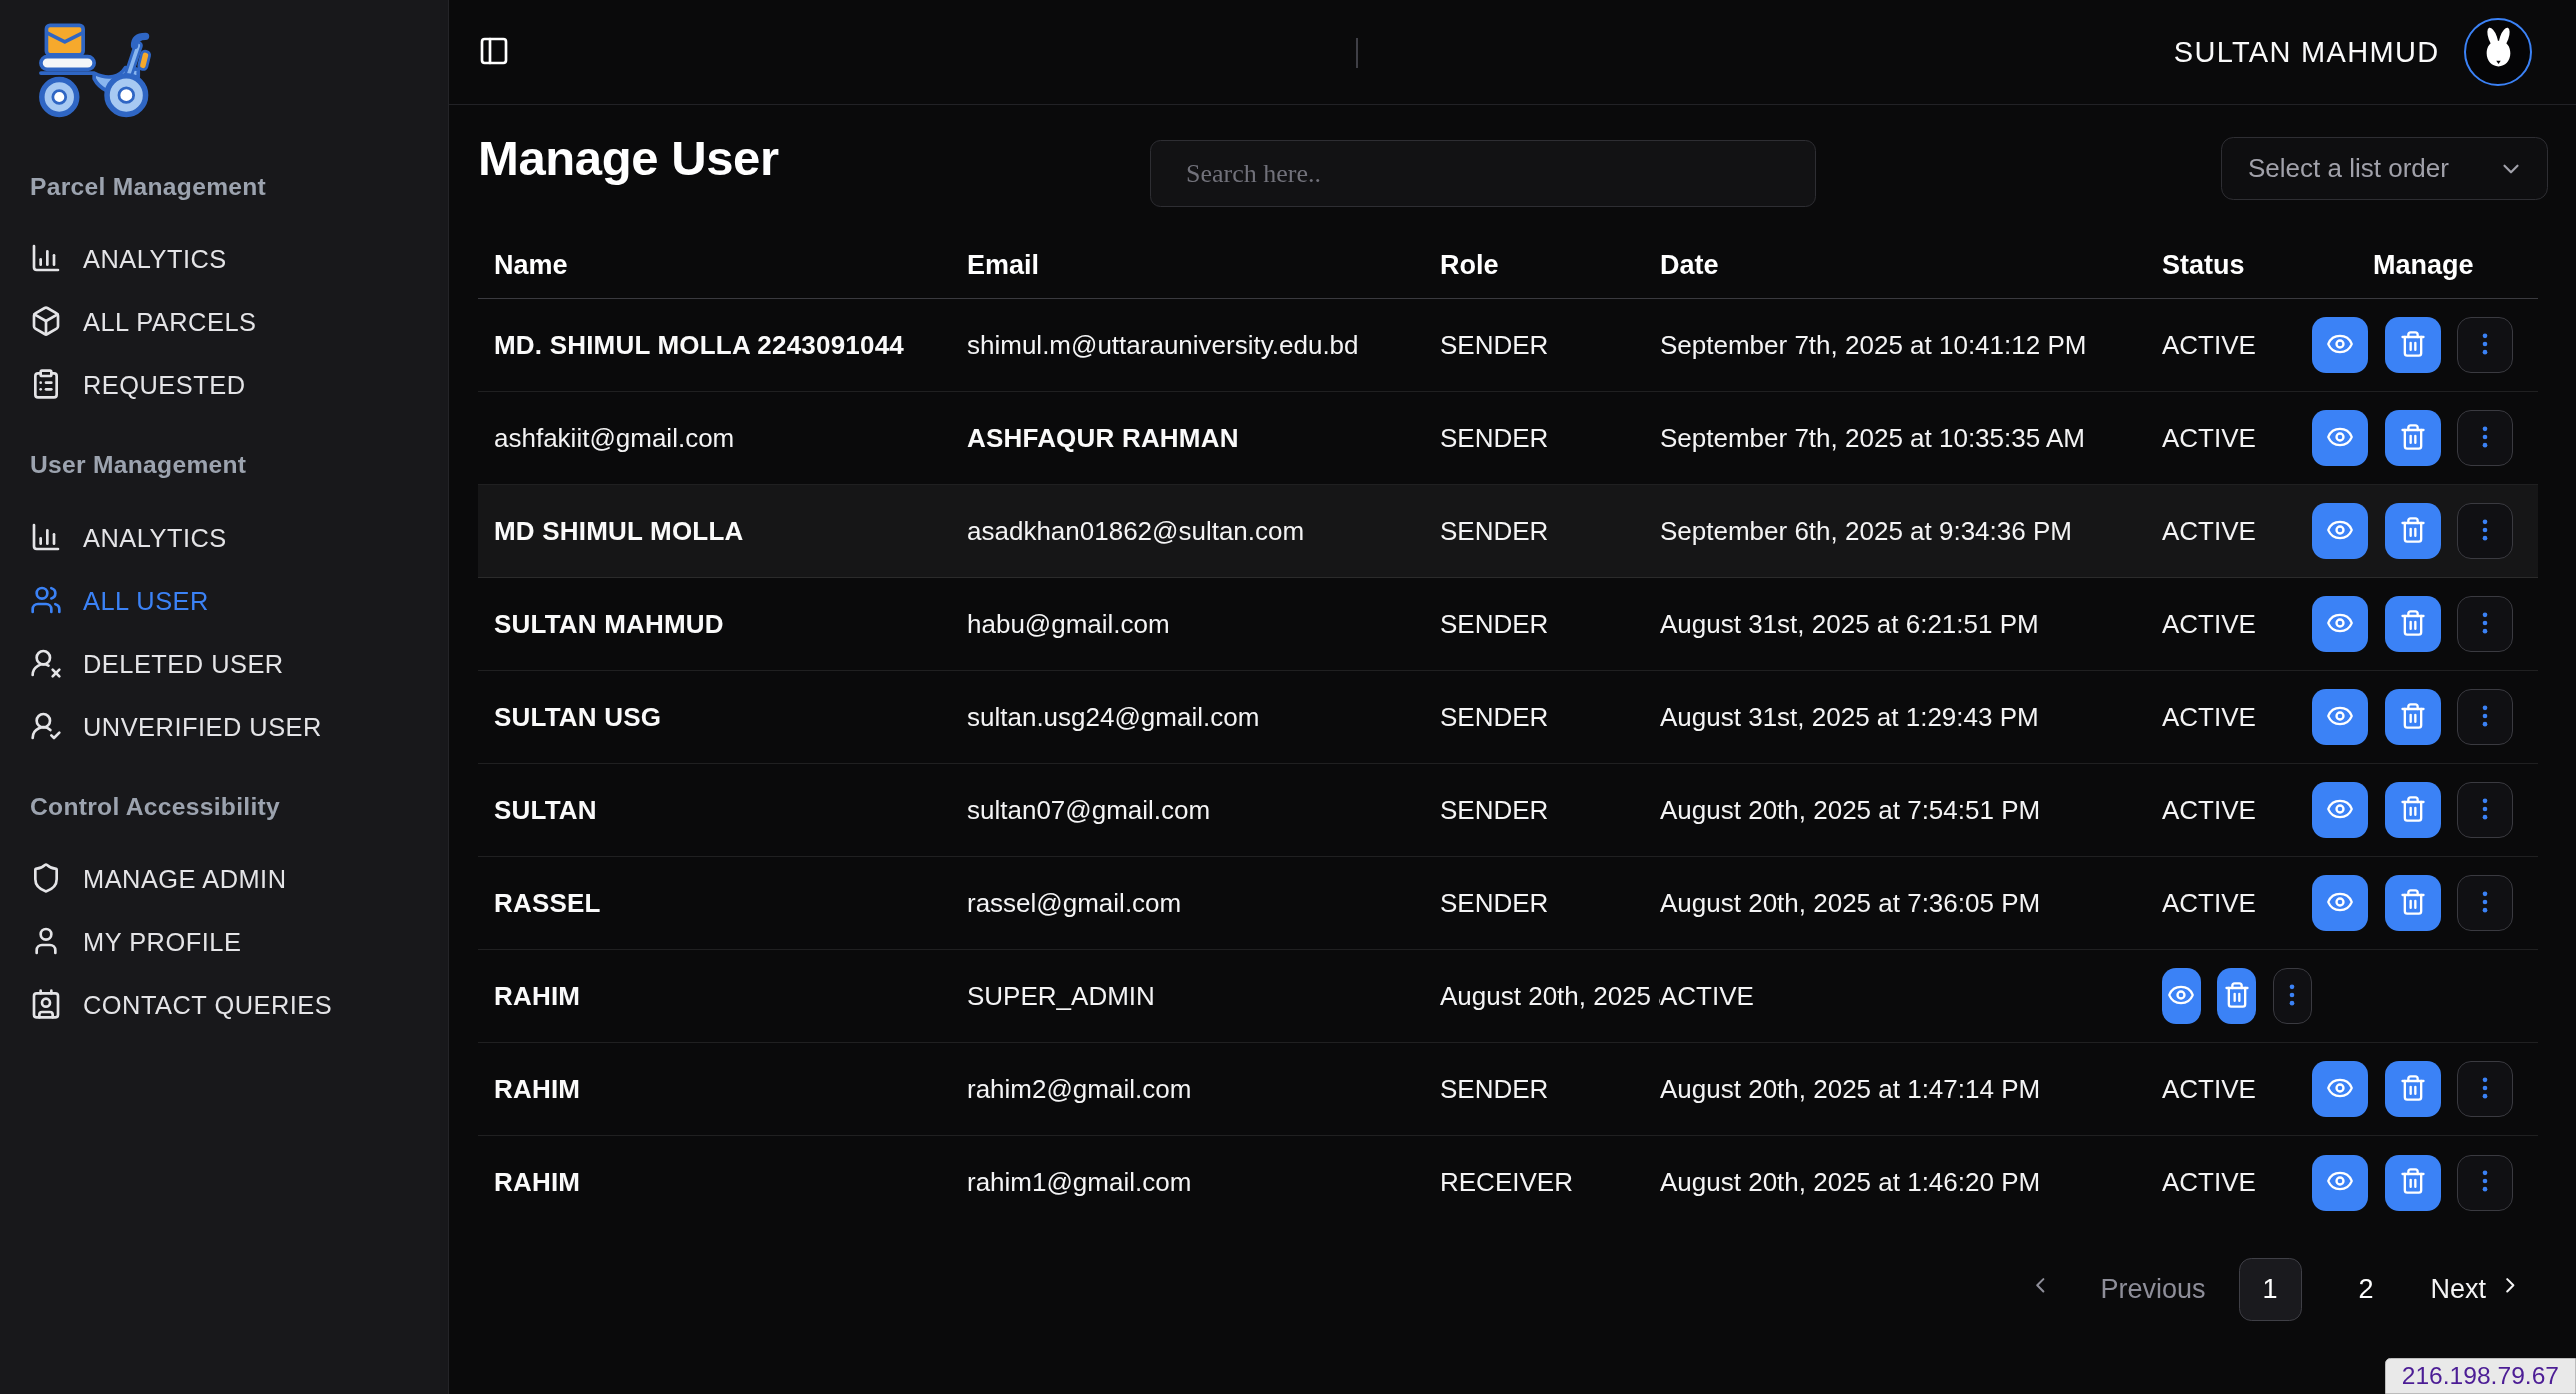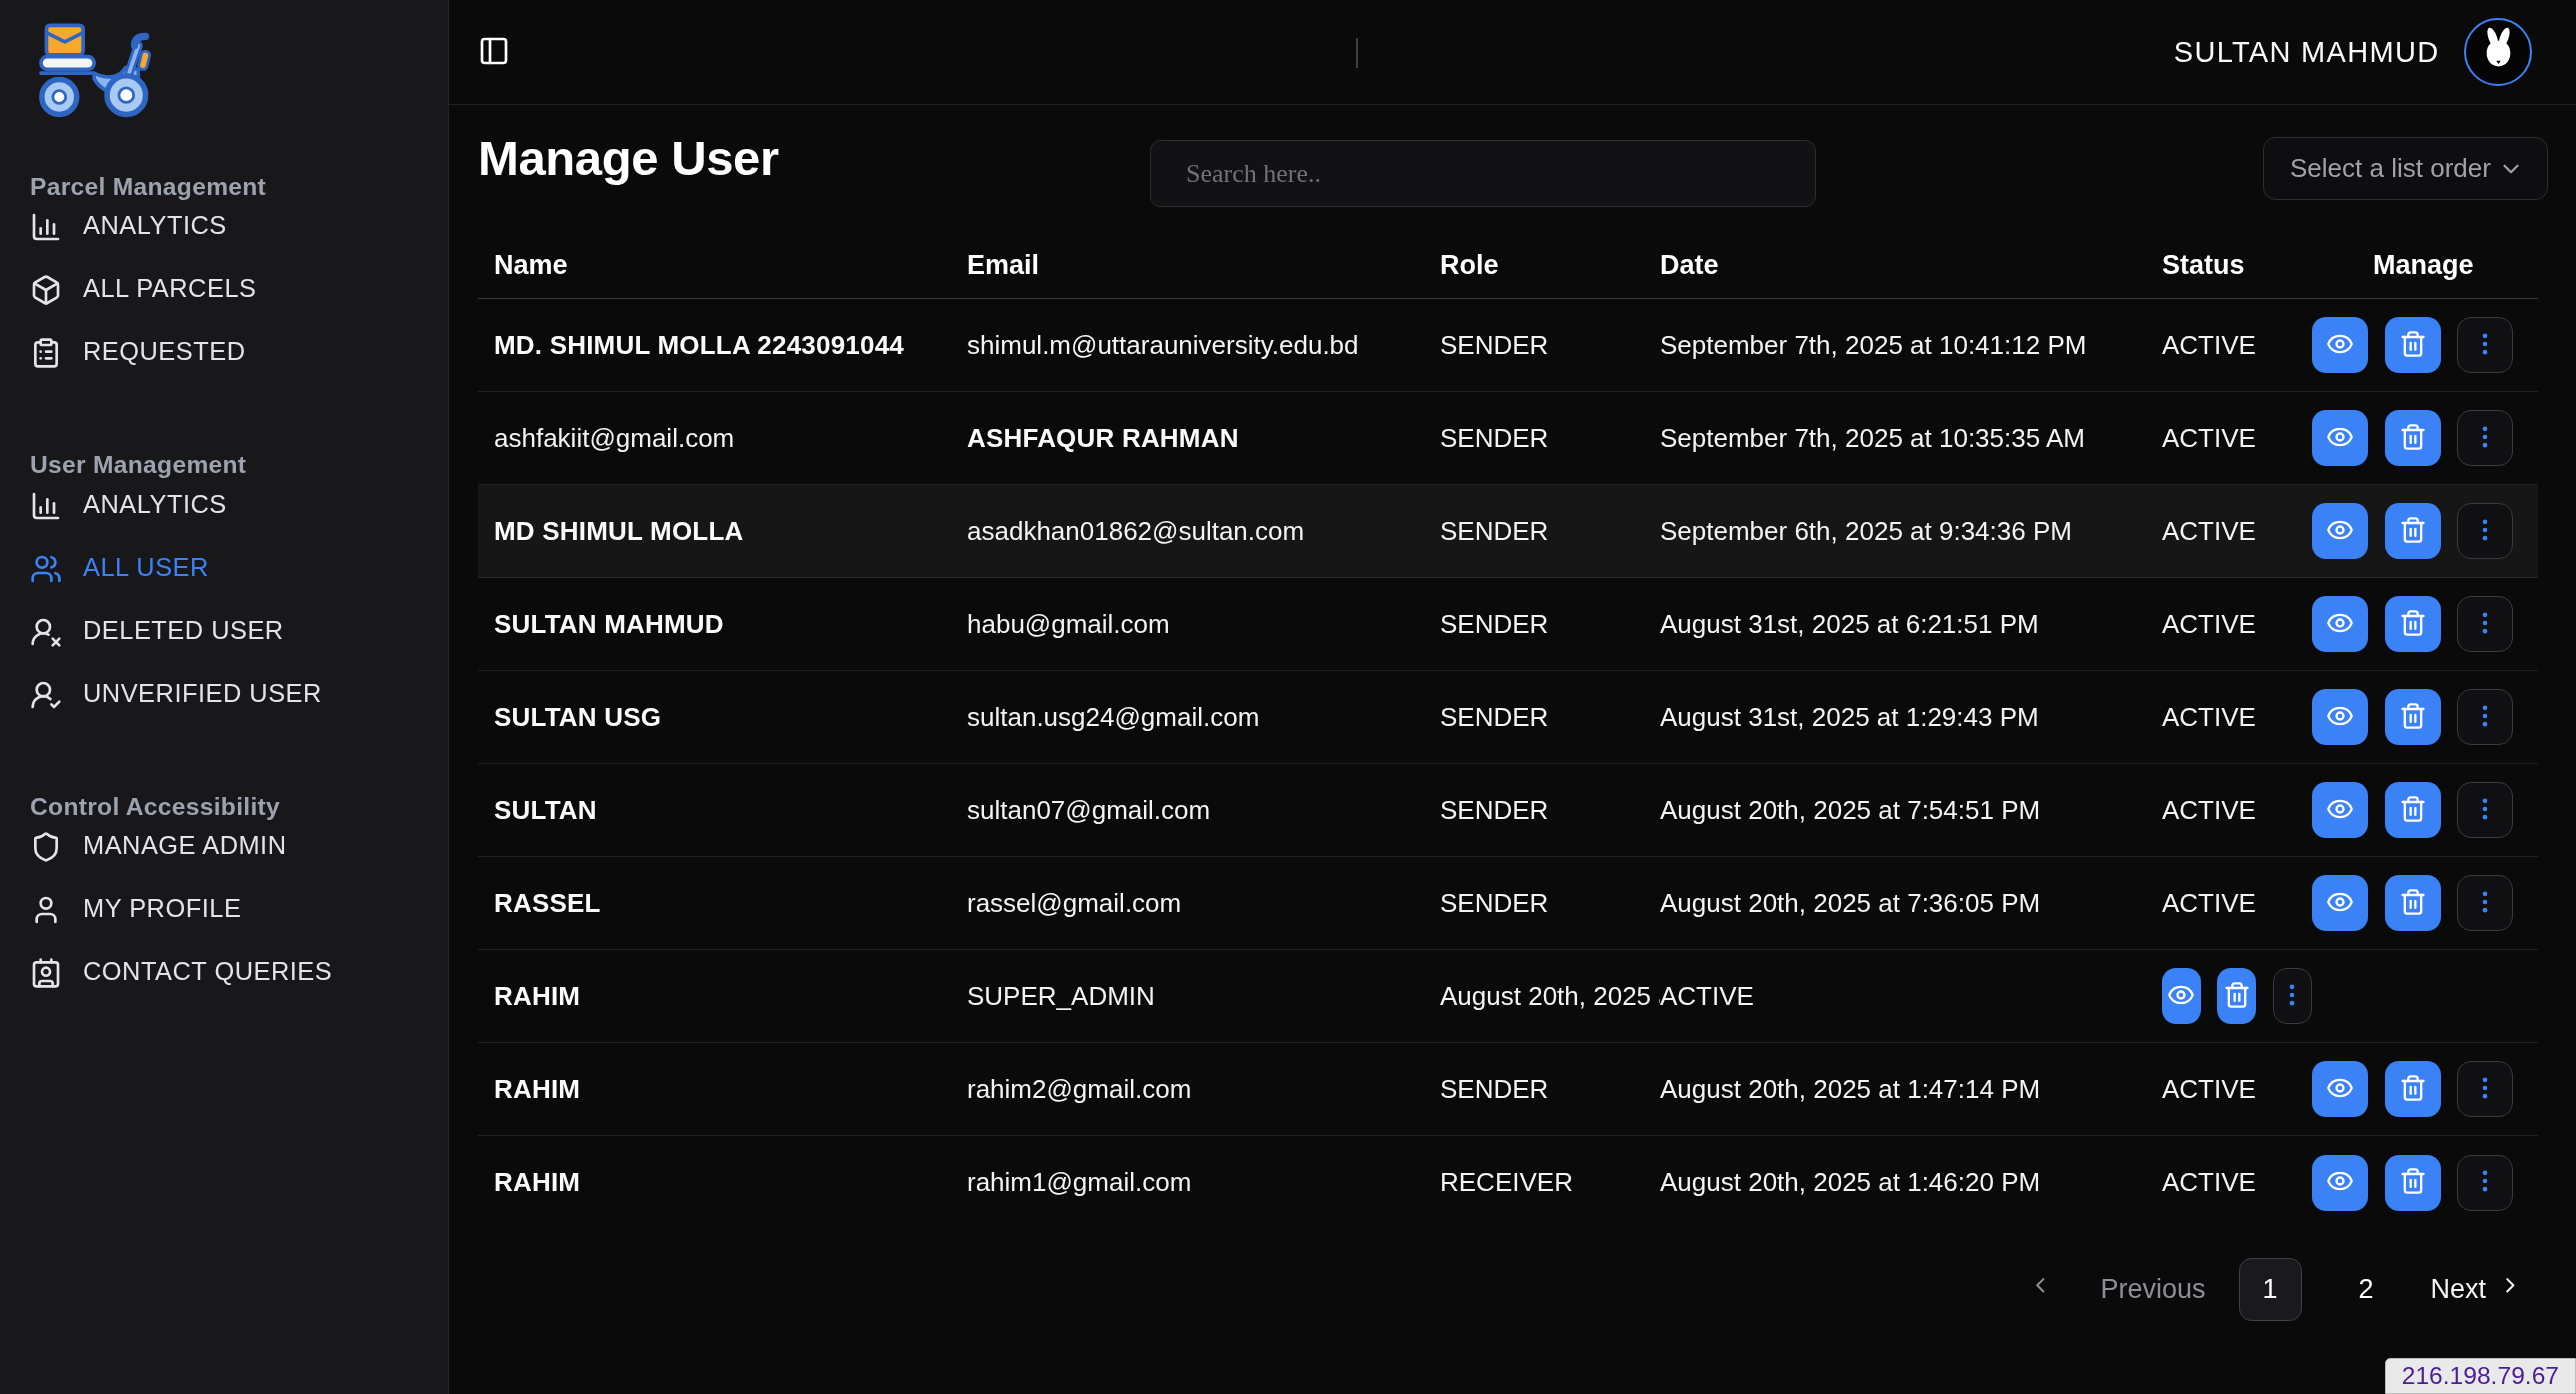--- a/index.html
+++ b/index.html
@@ -14,40 +14,40 @@
   html,body{background:#000;}
   body{font-family:"Liberation Sans","DejaVu Sans",sans-serif;}
   .app{position:relative;width:2576px;height:1394px;background:var(--main-bg);display:flex;overflow:hidden;color:var(--text);}
 
   
   .sidebar{width:449px;height:100%;background:var(--sidebar-bg);border-right:0.9px solid #242428;padding:17.5px 17.5px 0 30px;flex-shrink:0;}
   .logo{width:132px;height:101px;display:block;}
   .nav-section{margin-top:51px;}
   .nav-section:first-of-type{margin-top:54px;}
   .nav-section-label{font-size:24.6px;font-weight:700;color:var(--muted);letter-spacing:0.3px;margin-bottom:10.5px;}
-  .nav-item{display:flex;align-items:flex-start;gap:21px;height:63px;color:#e4e4e7;font-size:25.4px;letter-spacing:0.5px;cursor:pointer;font-weight:500;}
+  .nav-item{display:flex;align-items:flex-end;gap:21px;height:63px;color:#e4e4e7;font-size:25.4px;letter-spacing:0.5px;cursor:pointer;font-weight:500;}
   .nav-item .ic{width:32px;height:32px;display:inline-flex;}
   .nav-item .ic svg{width:32px;height:32px;}
   .nav-item.active{color:var(--accent);}
 
   
   .main{position:relative;flex:1;height:100%;}
   .topbar{height:105px;border-bottom:0.9px solid #222226;display:flex;align-items:center;padding:0 44px 0 29px;position:relative;}
   .panel-toggle{width:35px;height:35px;color:#fff;display:inline-flex;cursor:pointer;background:none;border:none;}
   .panel-toggle svg{width:32px;height:32px;}
   .topbar-divider{position:absolute;left:907px;top:38px;width:1.8px;height:30px;background:#3f3f46;}
   .topbar-right{margin-left:auto;display:flex;align-items:center;gap:24.6px;}
   .topbar-user{font-size:29px;letter-spacing:1.3px;color:#fafafa;font-weight:500;}
   .avatar{width:68px;height:68px;border-radius:50%;border:2.6px solid var(--accent);background:#050506;display:flex;align-items:center;justify-content:center;cursor:pointer;}
   .avatar svg{width:49px;height:49px;}
 
   .page-title{position:absolute;left:29px;top:130px;font-size:49px;font-weight:800;color:#fff;letter-spacing:-0.4px;}
   .search-box{position:absolute;left:701px;top:140px;width:666px;height:67px;background:#121214;border:0.9px solid #2e2e33;border-radius:10.5px;color:#fff;font-size:26px;padding:0 35px;outline:none;font-family:Liberation Serif, serif;}
   .search-box::placeholder{color:#71717a;}
-  .order-select{position:absolute;right:28px;top:137px;width:285px;height:63px;border:0.9px solid #2e2e33;border-radius:12.3px;background:#0e0e10;display:flex;align-items:center;justify-content:space-between;padding:0 23px 0 26px;cursor:pointer;}
+  .order-select{position:absolute;right:28px;top:137px;width:327px;height:63px;border:0.9px solid #2e2e33;border-radius:12.3px;background:#0e0e10;display:flex;align-items:center;justify-content:space-between;padding:0 23px 0 26px;cursor:pointer;}
   .order-select .lbl{font-size:26px;color:#a1a1aa;}
   .order-select .ic{width:26px;height:26px;color:#a1a1aa;display:inline-flex;}
   .order-select .ic svg{width:26px;height:26px;}
 
   
   .table{position:absolute;left:29px;top:232px;width:2060px;}
   .thead{display:grid;grid-template-columns:473px 473px 220px 502px 150px 1fr;padding-left:16px;height:67px;align-items:center;border-bottom:0.9px solid #3a3a3f;}
   .thead .th{font-size:27px;font-weight:700;color:#fff;}
   .thead .th.action{padding-left:61px;}
   .trow{display:grid;grid-template-columns:473px 473px 220px 502px 150px 1fr;padding-left:16px;height:93px;align-items:center;border-bottom:0.9px solid var(--line);}

